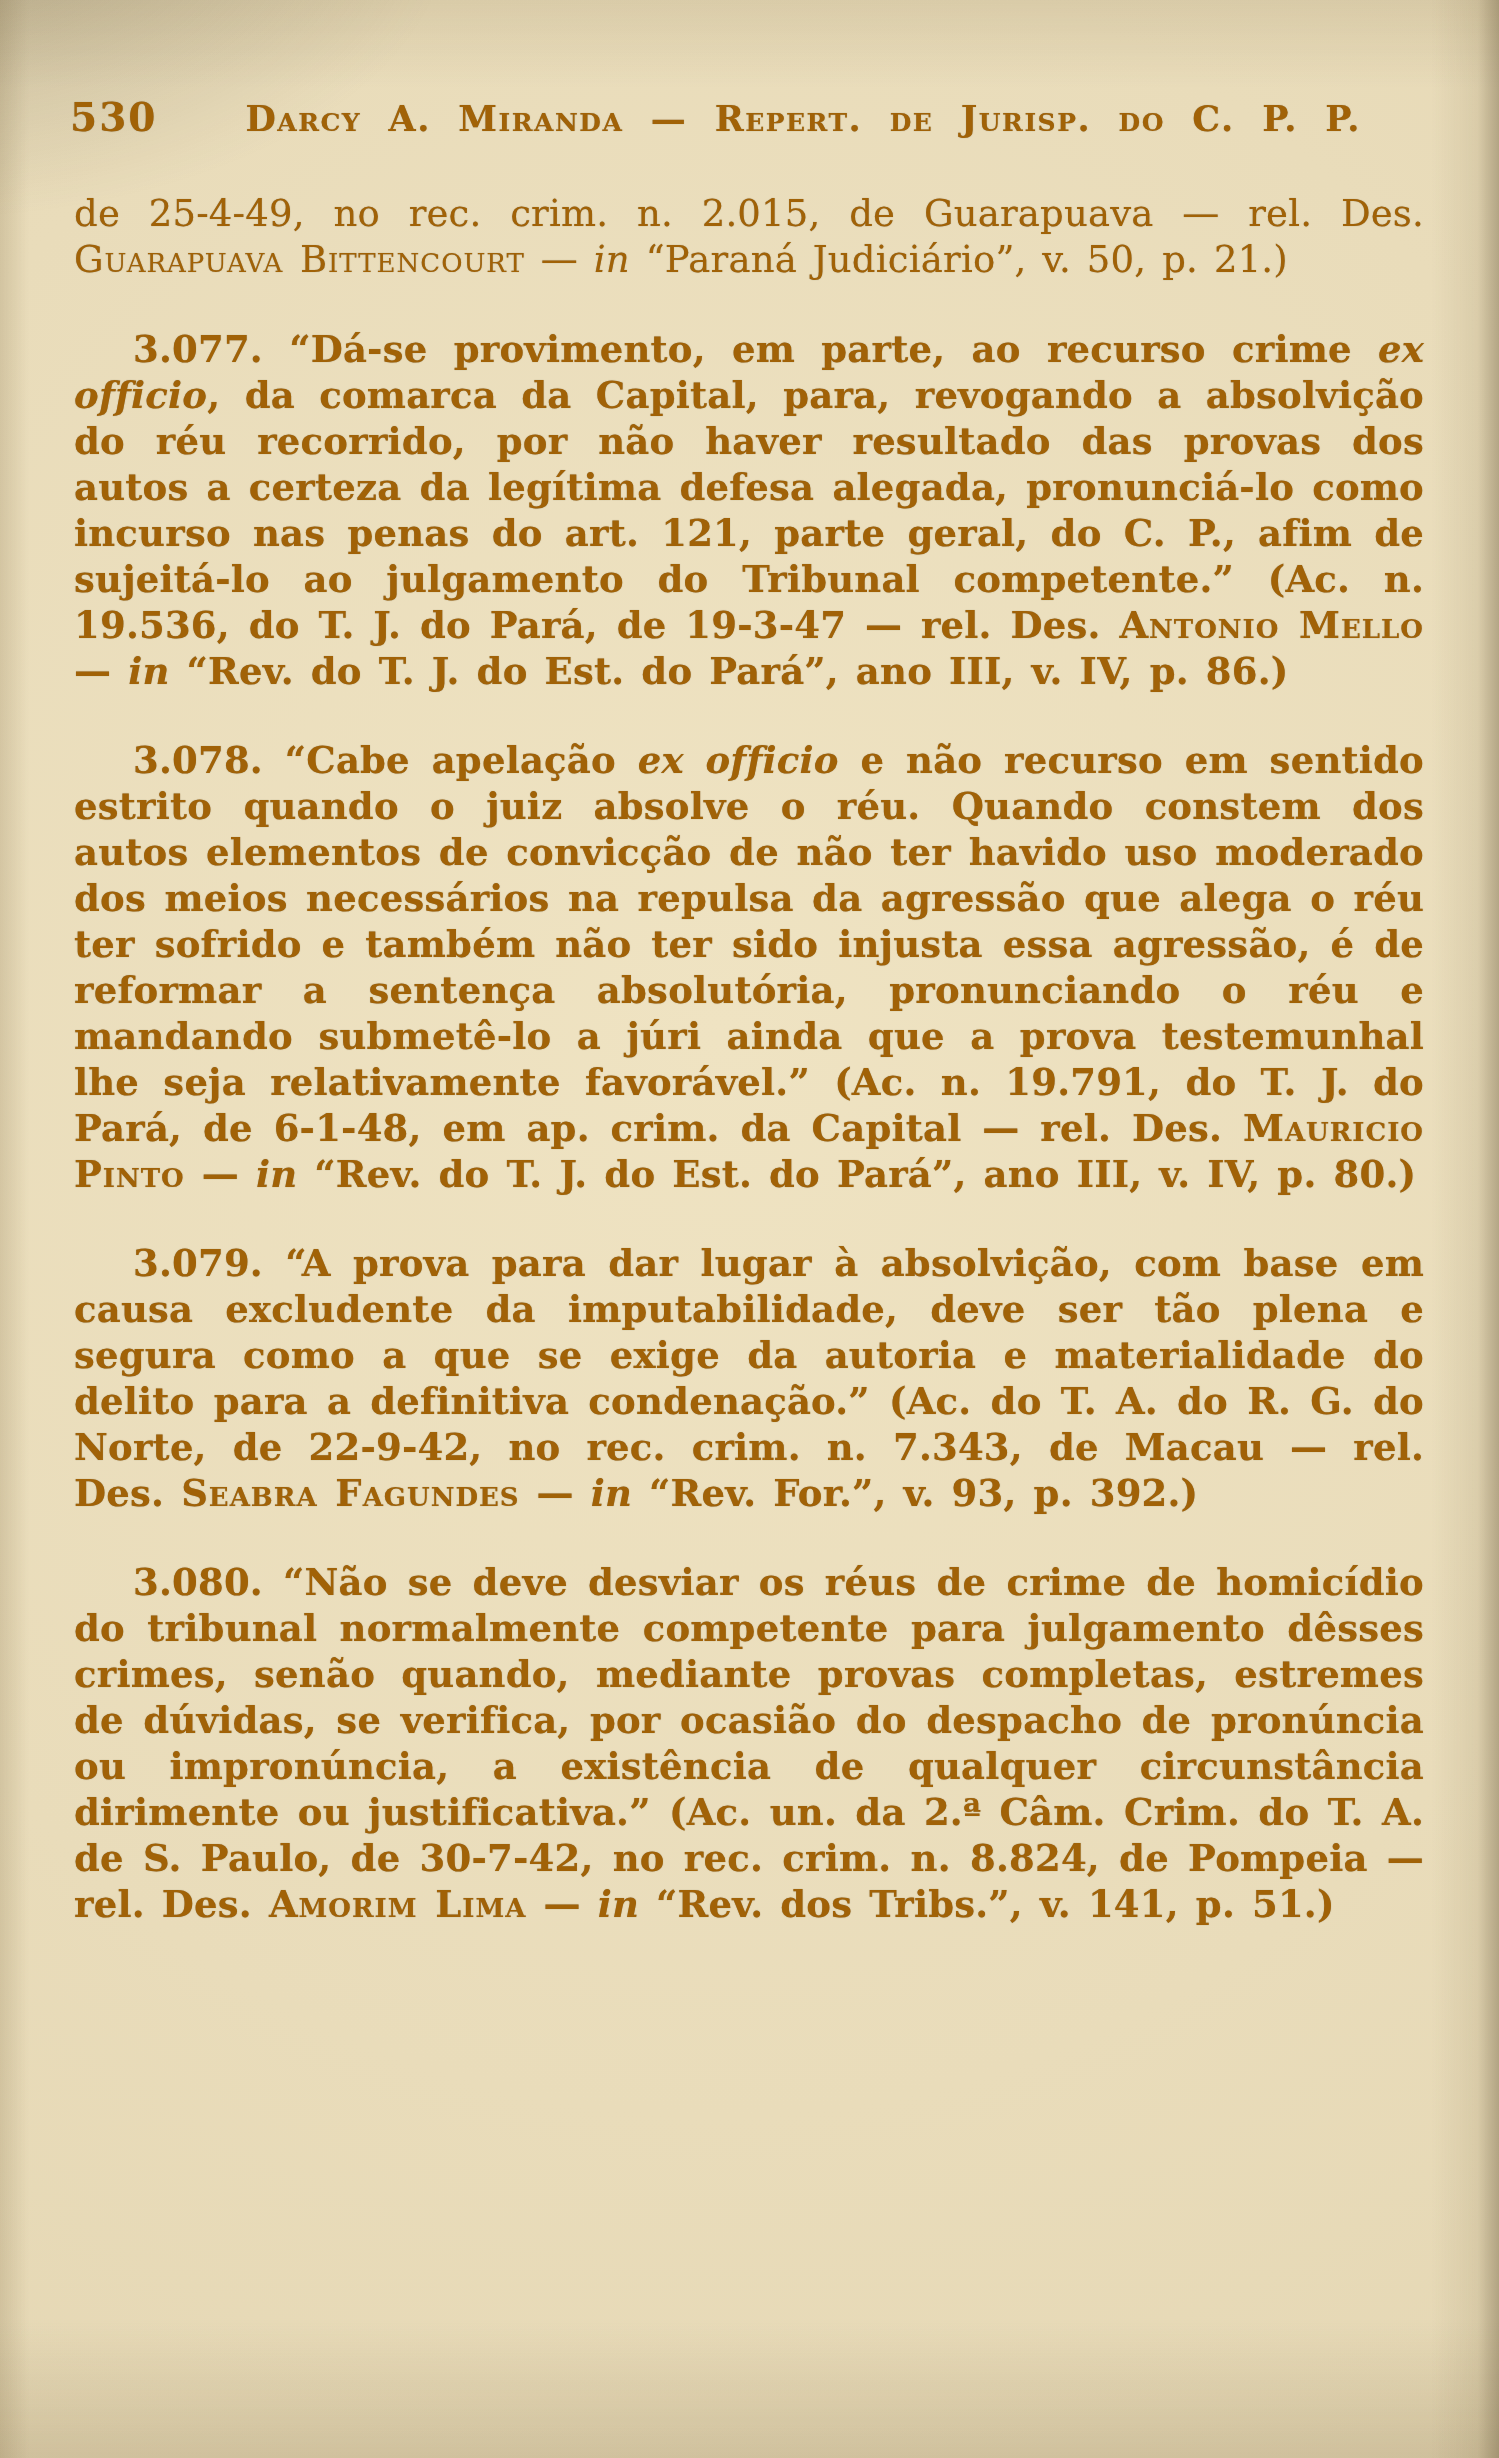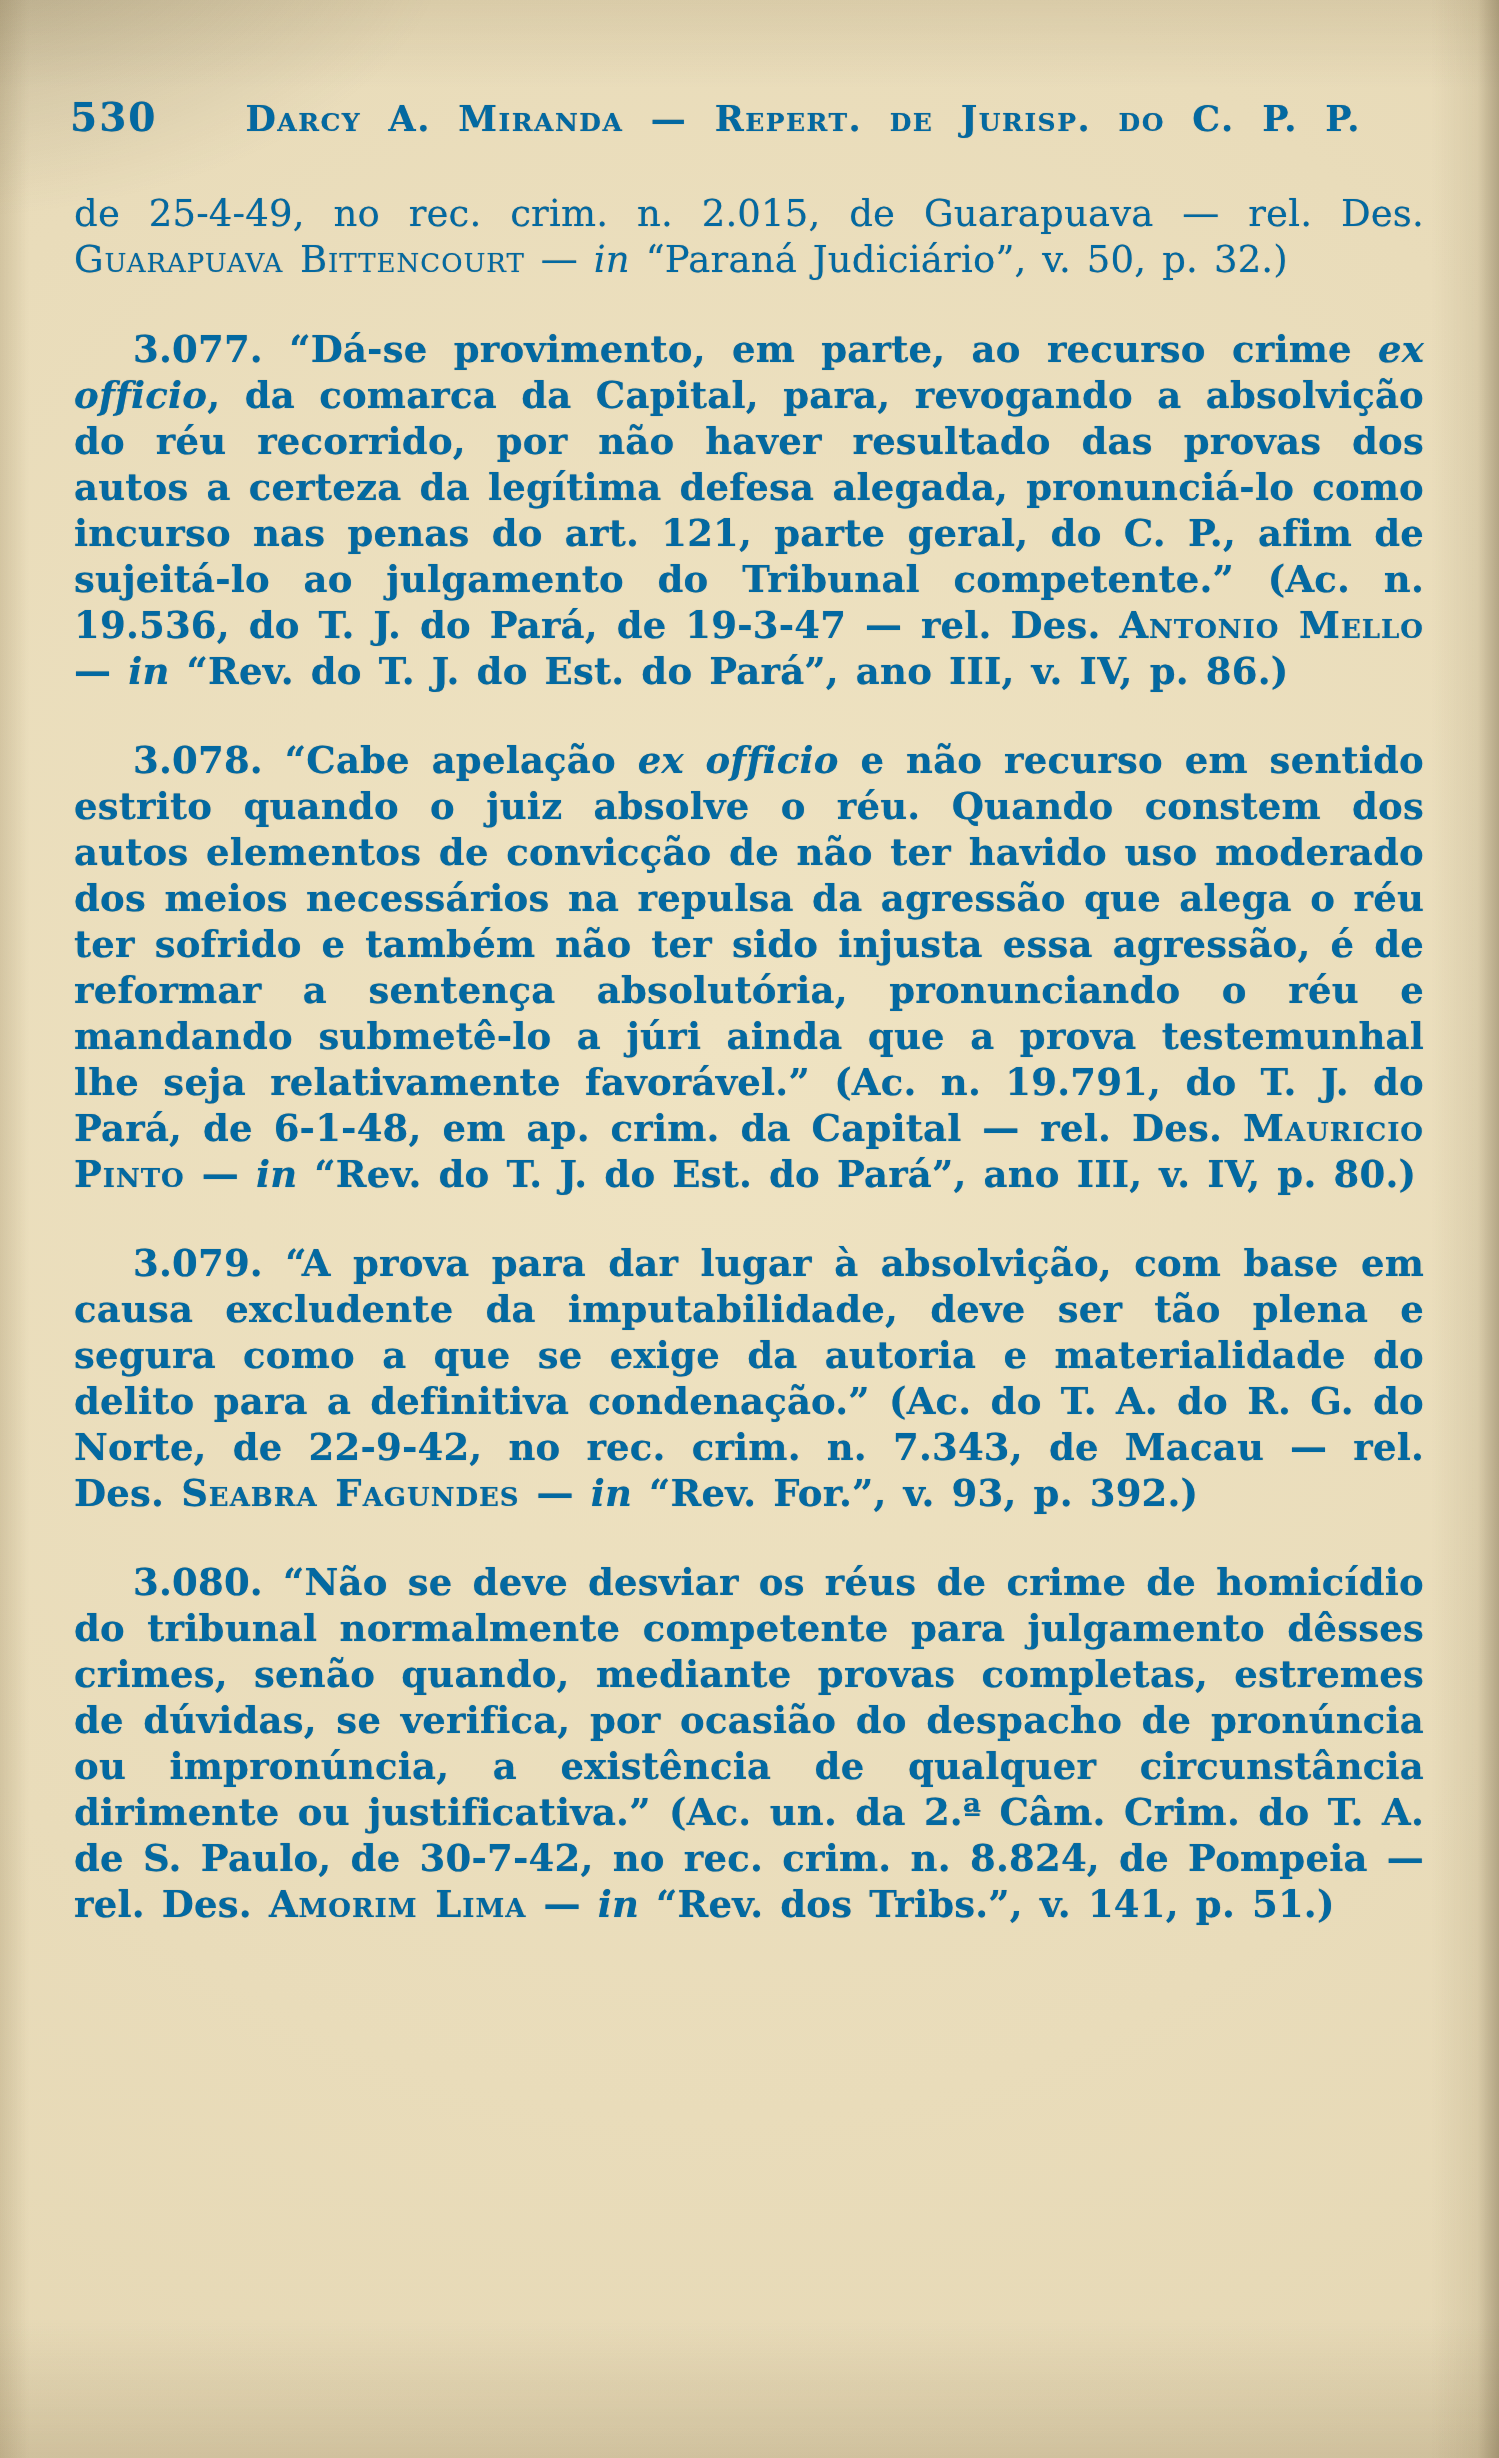--- a/index.html
+++ b/index.html
@@ -17,21 +17,21 @@
       radial-gradient(ellipse 878px 488px at -5% -3%, rgba(95,85,60,0.30), rgba(95,85,60,0) 60%),
       linear-gradient(90deg, rgba(120,100,60,0.20), rgba(120,100,60,0) 29px),
       linear-gradient(270deg, rgba(90,75,45,0.38), rgba(110,92,55,0.12) 21.5px, rgba(110,92,55,0) 68px),
       linear-gradient(180deg, rgba(120,100,60,0.14), rgba(120,100,60,0) 88px),
       linear-gradient(0deg, rgba(115,96,58,0.20), rgba(115,96,58,0) 137px),
       radial-gradient(ellipse 120% 80% at 48% 42%, #efe3c2 0%, #e9dcba 55%, #e3d5b1 100%);
   }
   .page {
     position: absolute;
     inset: 0;
-    color: #0369a1;
+    color: #a16207;
     text-shadow: 0 0 1px rgba(56,51,41,0.45);
     border-radius: 27px;
   }
   .header {
     display: flex;
     align-items: baseline;
     padding: 94px 80px 0 70px;
   }
   .page-number {
     font-size: 39px;
@@ -78,20 +78,20 @@
 </style>
 </head>
 <body>
 
 <div class="page">
   <div class="header">
     <span class="page-number">530</span>
     <span class="running-title">Darcy A. Miranda — Repert. de Jurisp. do C. P. P.</span>
   </div>
   <div class="text-body">
-      <p class="para"><span class="normal">de 25-4-49, no rec. crim. n. 2.015, de Guarapuava — rel. Des. </span><span class="smallcaps">Guarapuava Bittencourt</span><span class="normal"> — </span><span class="italic">in</span><span class="normal"> “Paraná Judiciário”, v. 50, p. 32.)</span></p>
+      <p class="para"><span class="normal">de 25-4-49, no rec. crim. n. 2.015, de Guarapuava — rel. Des. </span><span class="smallcaps">Guarapuava Bittencourt</span><span class="normal"> — </span><span class="italic">in</span><span class="normal"> “Paraná Judiciário”, v. 50, p. 21.)</span></p>
       <p class="para indent"><span class="normal">3.077. “Dá-se provimento, em parte, ao recurso crime </span><span class="italic">ex officio</span><span class="normal">, da comarca da Capital, para, revogando a absolvição do réu recorrido, por não haver resultado das provas dos autos a certeza da legítima defesa alegada, pronunciá-lo como incurso nas penas do art. 121, parte geral, do C. P., afim de sujeitá-lo ao julgamento do Tribunal competente.” (Ac. n. 19.536, do T. J. do Pará, de 19-3-47 — rel. Des. </span><span class="smallcaps">Antonio Mello</span><span class="normal"> — </span><span class="italic">in</span><span class="normal"> “Rev. do T. J. do Est. do Pará”, ano III, v. IV, p. 86.)</span></p>
       <p class="para indent"><span class="normal">3.078. “Cabe apelação </span><span class="italic">ex officio</span><span class="normal"> e não recurso em sentido estrito quando o juiz absolve o réu. Quando constem dos autos elementos de convicção de não ter havido uso moderado dos meios necessários na repulsa da agressão que alega o réu ter sofrido e também não ter sido injusta essa agressão, é de reformar a sentença absolutória, pronunciando o réu e mandando submetê-lo a júri ainda que a prova testemunhal lhe seja relativamente favorável.” (Ac. n. 19.791, do T. J. do Pará, de 6-1-48, em ap. crim. da Capital — rel. Des. </span><span class="smallcaps">Mauricio Pinto</span><span class="normal"> — </span><span class="italic">in</span><span class="normal"> “Rev. do T. J. do Est. do Pará”, ano III, v. IV, p. 80.)</span></p>
       <p class="para indent"><span class="normal">3.079. “A prova para dar lugar à absolvição, com base em causa excludente da imputabilidade, deve ser tão plena e segura como a que se exige da autoria e materialidade do delito para a definitiva condenação.” (Ac. do T. A. do R. G. do Norte, de 22-9-42, no rec. crim. n. 7.343, de Macau — rel. Des. </span><span class="smallcaps">Seabra Fagundes</span><span class="normal"> — </span><span class="italic">in</span><span class="normal"> “Rev. For.”, v. 93, p. 392.)</span></p>
       <p class="para indent"><span class="normal">3.080. “Não se deve desviar os réus de crime de homicídio do tribunal normalmente competente para julgamento dêsses crimes, senão quando, mediante provas completas, estremes de dúvidas, se verifica, por ocasião do despacho de pronúncia ou impronúncia, a existência de qualquer circunstância dirimente ou justificativa.” (Ac. un. da 2.ª Câm. Crim. do T. A. de S. Paulo, de 30-7-42, no rec. crim. n. 8.824, de Pompeia — rel. Des. </span><span class="smallcaps">Amorim Lima</span><span class="normal"> — </span><span class="italic">in</span><span class="normal"> “Rev. dos Tribs.”, v. 141, p. 51.)</span></p>
     </div>
 </div>
 
 
 </body></html>

